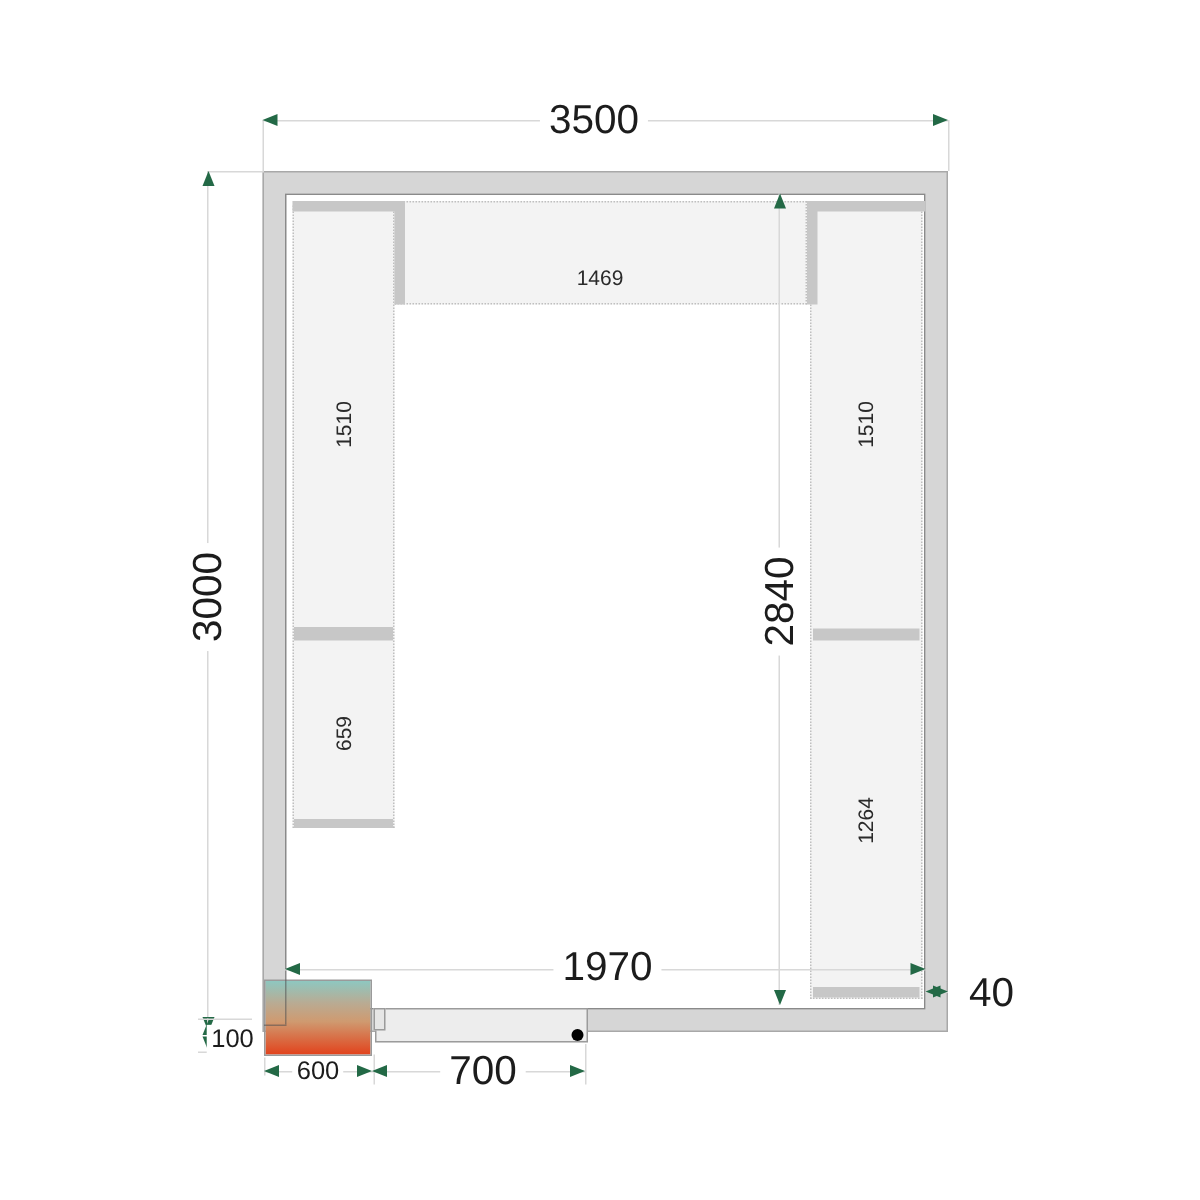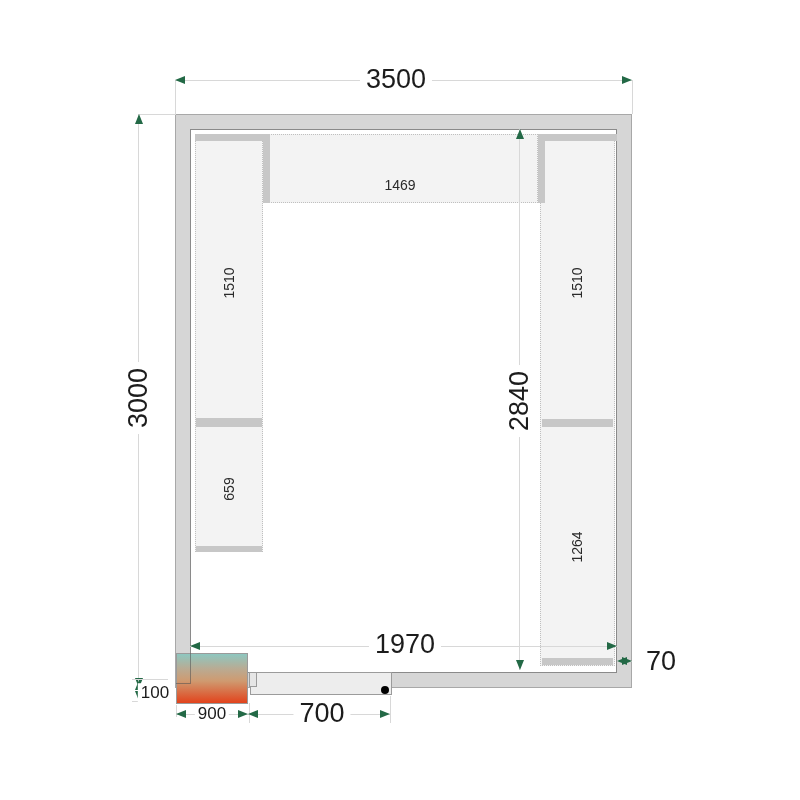--- a/index.html
+++ b/index.html
@@ -106,27 +106,27 @@
   <div class="abs dline" style="left:390px;top:696px;width:1px;height:27px;"></div>
   <div class="abs dline" style="left:248px;top:714px;width:142px;height:1px;"></div>
   <div class="arr l abs" style="left:248px;top:710px;"></div>
   <div class="arr r abs" style="left:380px;top:710px;"></div>
   <div class="dim-label" style="left:322px;top:714px;">700</div>
 
   <div class="abs dline" style="left:176px;top:705px;width:1px;height:12px;"></div>
   <div class="abs dline" style="left:176px;top:714px;width:72px;height:1px;"></div>
   <div class="arr l abs" style="left:176px;top:710px;"></div>
   <div class="arr r abs" style="left:238px;top:710px;"></div>
-  <div class="dim-label small" style="left:212px;top:714px;">900</div>
+  <div class="dim-label small" style="left:212px;top:714px;">600</div>
 
   <div class="abs dline" style="left:132px;top:679px;width:36px;height:1px;"></div>
   <div class="abs dline" style="left:132px;top:701px;width:36px;height:1px;"></div>
   <div class="abs dline" style="left:138px;top:679px;width:1px;height:22px;"></div>
   <div class="arr u abs" style="left:135px;top:680px;"></div>
   <div class="arr d abs" style="left:135px;top:691px;"></div>
   <div class="dim-label small" style="left:155px;top:693px;">100</div>
 
   <div class="abs dline" style="left:617px;top:661px;width:15px;height:1px;"></div>
   <div class="arr l abs" style="left:617px;top:657px;"></div>
   <div class="arr r abs" style="left:622px;top:657px;"></div>
-  <div class="dim-label" style="left:661px;top:662px;">70</div>
+  <div class="dim-label" style="left:661px;top:662px;">40</div>
 
 </div>
 
 </body></html>

